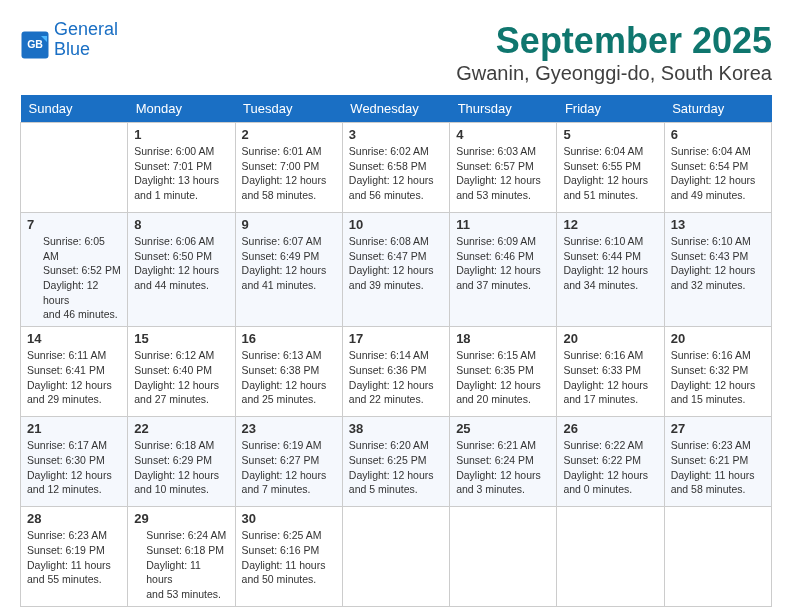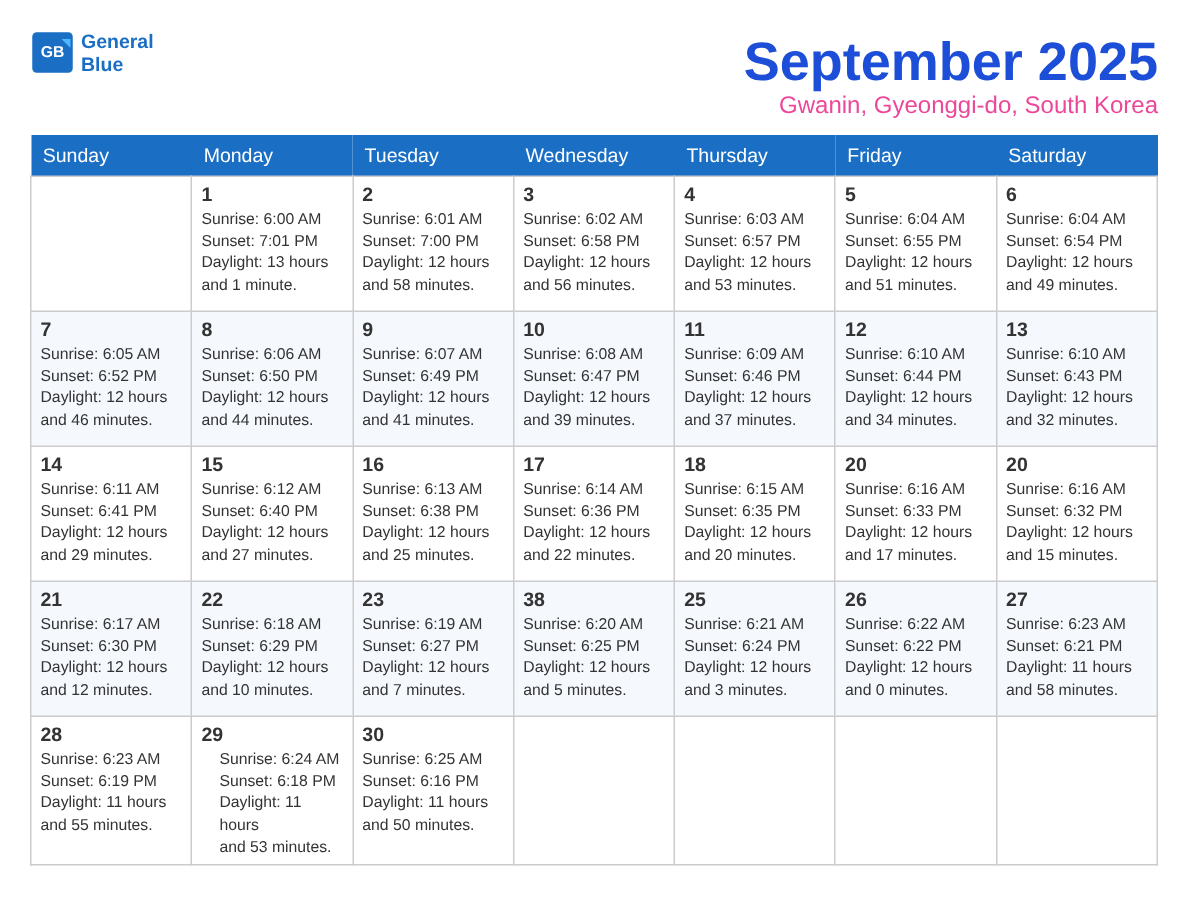--- a/index.html
+++ b/index.html
@@ -14,44 +14,44 @@
       display: flex;
       justify-content: space-between;
       align-items: flex-start;
       margin-bottom: 10px;
     }
     .logo {
       display: flex;
       align-items: flex-end;
     }
     .logo-text {
-      font-size: 13px;
-      font-weight: bold;
+      font-size: 18px;
+      font-weight: normal;
       color: #333;
       line-height: 1.1;
     }
     .logo-text span {
       color: #1a6fc4;
     }
     .logo-icon {
       width: 30px;
       height: 30px;
       margin-right: 4px;
     }
     .title-block {
       text-align: right;
     }
     .month-title {
       font-size: 36px;
       font-weight: bold;
-      color: #1d4ed8;
+      color: #0f766e;
     }
     .location {
-      font-size: 16px;
-      color: #ec4899;
+      font-size: 20px;
+      color: #404040;
     }
     .calendar {
       width: 100%;
       border-collapse: collapse;
       font-size: 11px;
       padding-left: 16px;
     }
     .calendar th {
       background-color: #1a6fc4;
       color: #fff;
@@ -167,21 +167,21 @@
           <span class="day-number">6</span>
           <div class="day-info" style="white-space: pre-line;">Sunrise: 6:04 AM
 Sunset: 6:54 PM
 Daylight: 12 hours
 and 49 minutes.</div>
         </td>
       </tr>
       <tr>
         <td>
           <span class="day-number">7</span>
-          <div class="day-info" style="white-space: pre-line;">Sunrise: 6:05 AM
+          <div class="day-info" style="white-space: pre-line; margin-left: 16px;">Sunrise: 6:05 AM
 Sunset: 6:52 PM
 Daylight: 12 hours
 and 46 minutes.</div>
         </td>
         <td>
           <span class="day-number">8</span>
           <div class="day-info" style="white-space: pre-line;">Sunrise: 6:06 AM
 Sunset: 6:50 PM
 Daylight: 12 hours
 and 44 minutes.</div>

